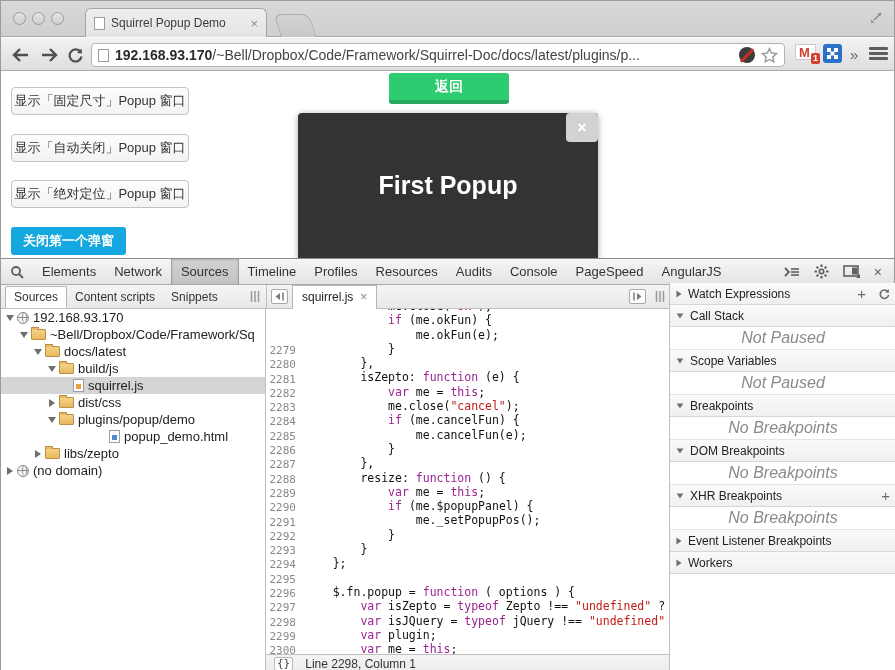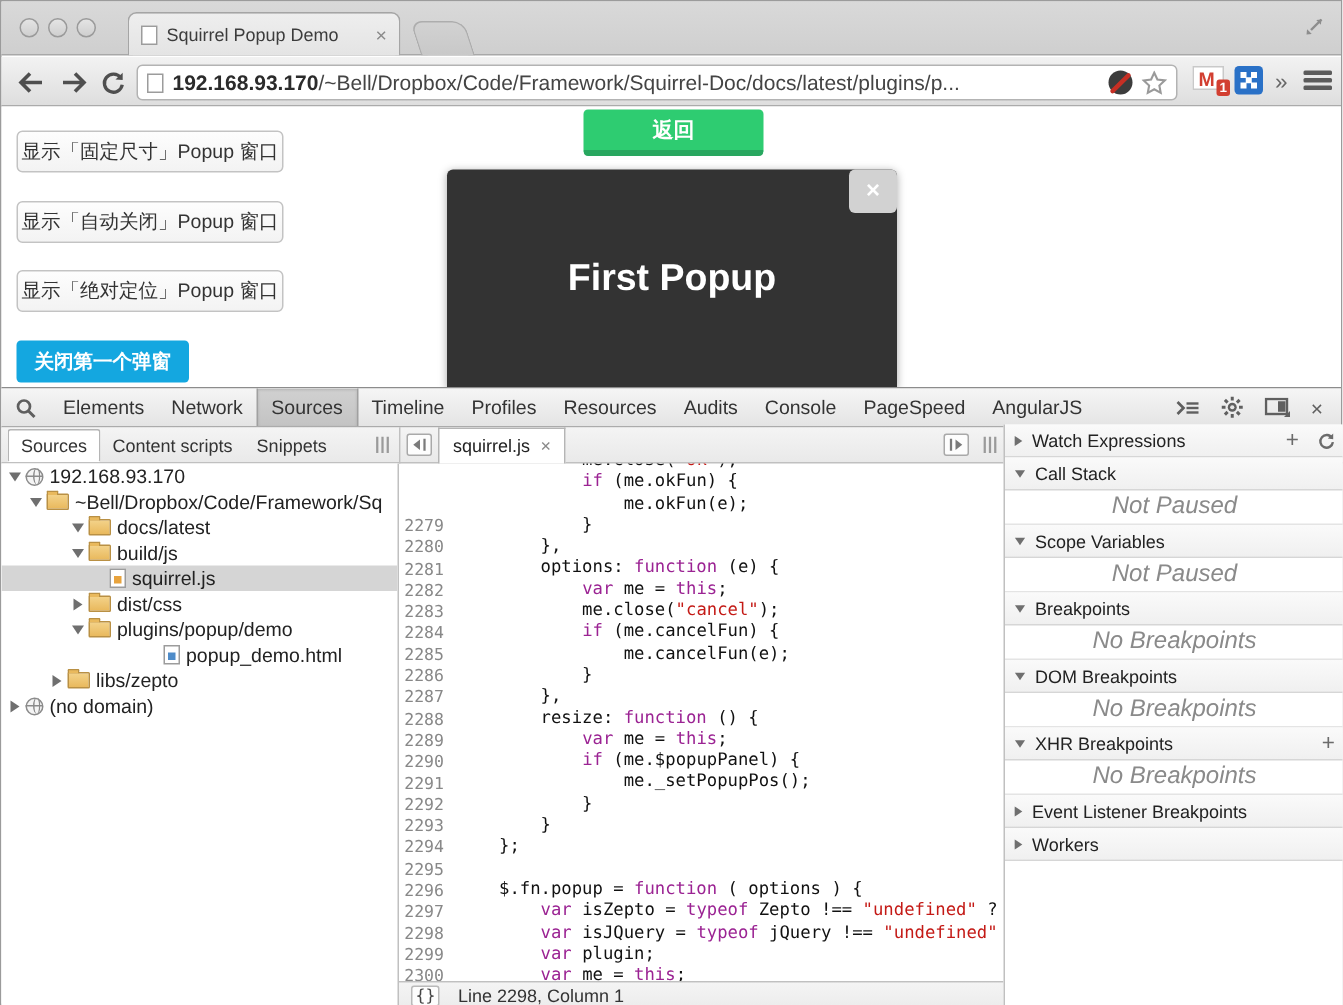--- a/index.html
+++ b/index.html
@@ -385,21 +385,21 @@
           <span class="ico-globe"></span>
           <span>192.168.93.170</span>
         </div>
         <div class="tree-row" style="padding-left: 18px;">
           <span class="tw">
             <span class="arr-down"></span>
           </span>
           <span class="ico-folder"></span>
           <span>~Bell/Dropbox/Code/Framework/Sq</span>
         </div>
-        <div class="tree-row" style="padding-left: 46px;">
+        <div class="tree-row" style="padding-left: 32px;">
           <span class="tw">
             <span class="arr-down"></span>
           </span>
           <span class="ico-folder"></span>
           <span>docs/latest</span>
         </div>
         <div class="tree-row" style="padding-left: 46px;">
           <span class="tw">
             <span class="arr-down"></span>
           </span>
@@ -446,21 +446,21 @@
         </div>
       </div>
 
     <div id="editor">
         <div id="code-lines">
           <div class="code-row"><span class="ln">2279</span><span class="src"><span>            me.close(</span><span class="s">"ok"</span><span>);</span></span></div>
           <div class="code-row"><span class="ln">2280</span><span class="src"><span>            </span><span class="k">if</span><span> (me.okFun) {</span></span></div>
           <div class="code-row"><span class="ln">2281</span><span class="src"><span>                me.okFun(e);</span></span></div>
           <div class="code-row"><span class="ln">2282</span><span class="src"><span>            }</span></span></div>
           <div class="code-row"><span class="ln">2283</span><span class="src"><span>        },</span></span></div>
-          <div class="code-row"><span class="ln">2284</span><span class="src"><span>        options: </span><span class="k">function</span><span> (e) {</span></span></div>
+          <div class="code-row"><span class="ln">2284</span><span class="src"><span>        isZepto: </span><span class="k">function</span><span> (e) {</span></span></div>
           <div class="code-row"><span class="ln">2285</span><span class="src"><span>            </span><span class="k">var</span><span> me = </span><span class="k">this</span><span>;</span></span></div>
           <div class="code-row"><span class="ln">2286</span><span class="src"><span>            me.close(</span><span class="s">"cancel"</span><span>);</span></span></div>
           <div class="code-row"><span class="ln">2287</span><span class="src"><span>            </span><span class="k">if</span><span> (me.cancelFun) {</span></span></div>
           <div class="code-row"><span class="ln">2288</span><span class="src"><span>                me.cancelFun(e);</span></span></div>
           <div class="code-row"><span class="ln">2289</span><span class="src"><span>            }</span></span></div>
           <div class="code-row"><span class="ln">2290</span><span class="src"><span>        },</span></span></div>
           <div class="code-row"><span class="ln">2291</span><span class="src"><span>        resize: </span><span class="k">function</span><span> () {</span></span></div>
           <div class="code-row"><span class="ln">2292</span><span class="src"><span>            </span><span class="k">var</span><span> me = </span><span class="k">this</span><span>;</span></span></div>
           <div class="code-row"><span class="ln">2293</span><span class="src"><span>            </span><span class="k">if</span><span> (me.$popupPanel) {</span></span></div>
           <div class="code-row"><span class="ln">2294</span><span class="src"><span>                me._setPopupPos();</span></span></div>

